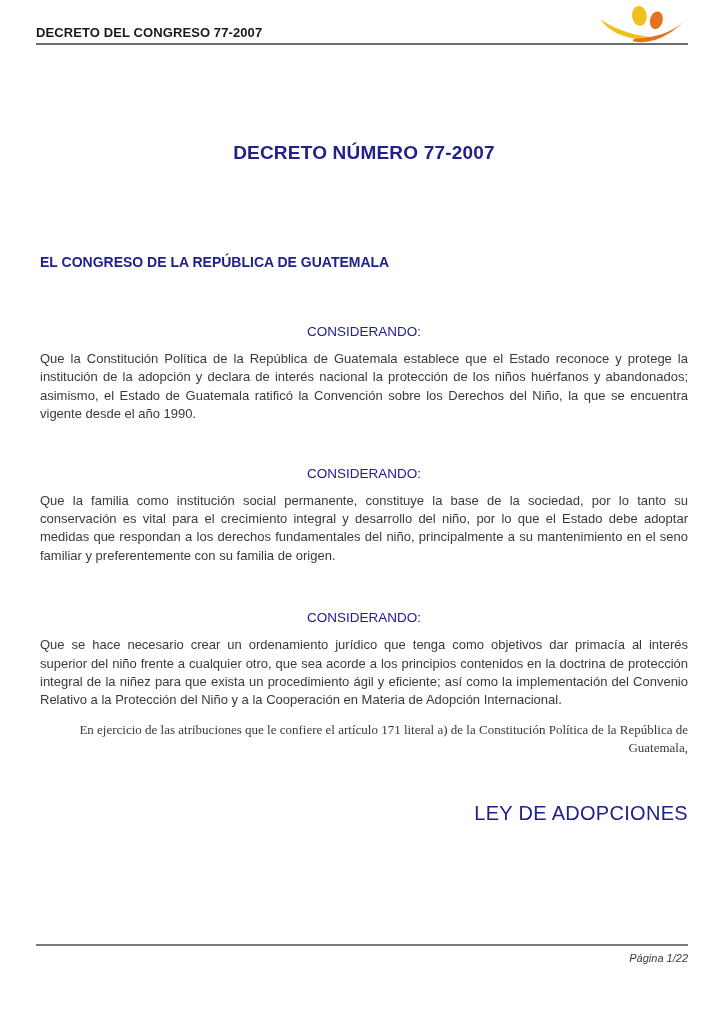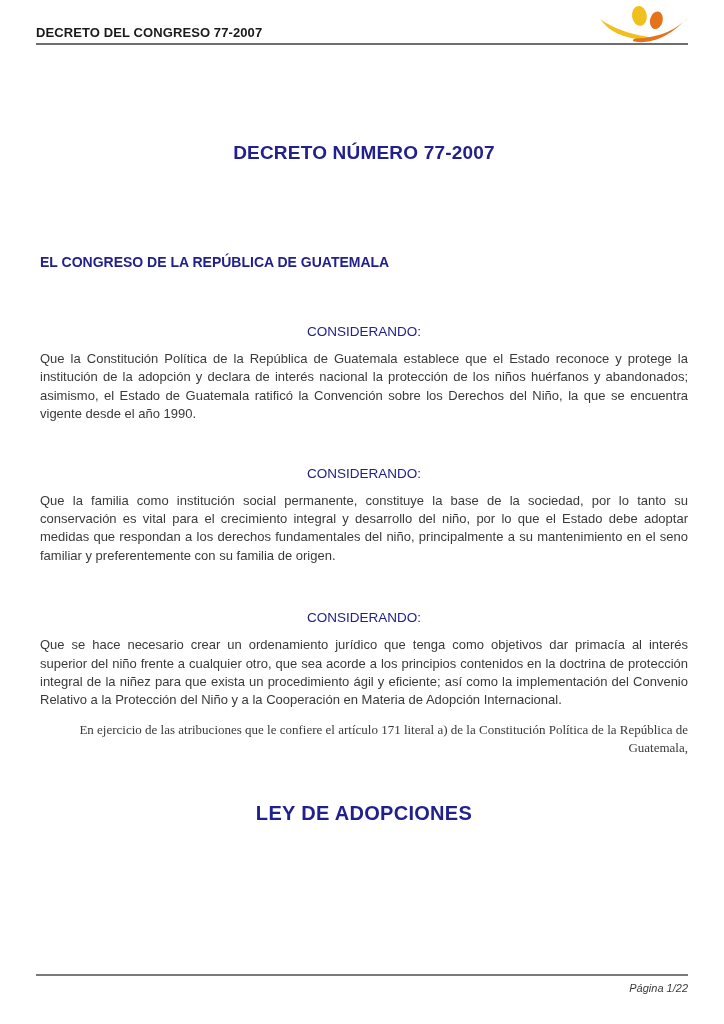--- a/index.html
+++ b/index.html
@@ -56,27 +56,27 @@
   .sec-3 .section-heading { margin-top: 36px; }
   .sec-4 .section-heading { margin-top: 50px; }
   .section-body {
     margin-top: 11px;
     font-size: 13px; line-height: 18.4px; color: #3a3a3a;
     text-align: justify;
   }
   .sec-3 .section-body, .sec-4 .section-body { text-align: right; font-family: Liberation Serif, serif; }
   .law-title {
     margin-top: 44px;
-    text-align: center;
-    font-size: 20px; font-weight: bold; color: #21218E;
+    text-align: right;
+    font-size: 20px; font-weight: normal; color: #21218E;
     letter-spacing: 0.3px;
   }
   
   .footer {
-    position: absolute; left: 36px; right: 36px; top: 974px;
+    position: absolute; left: 36px; right: 36px; top: 944px;
   }
   .footer-rule { height: 2px; background: #7a7a7a; }
   .page-number {
     margin-top: 6px;
     text-align: right;
     font-size: 11px; font-style: italic; color: #3a3a3a;
   }
 </style>
 </head>
 <body>

